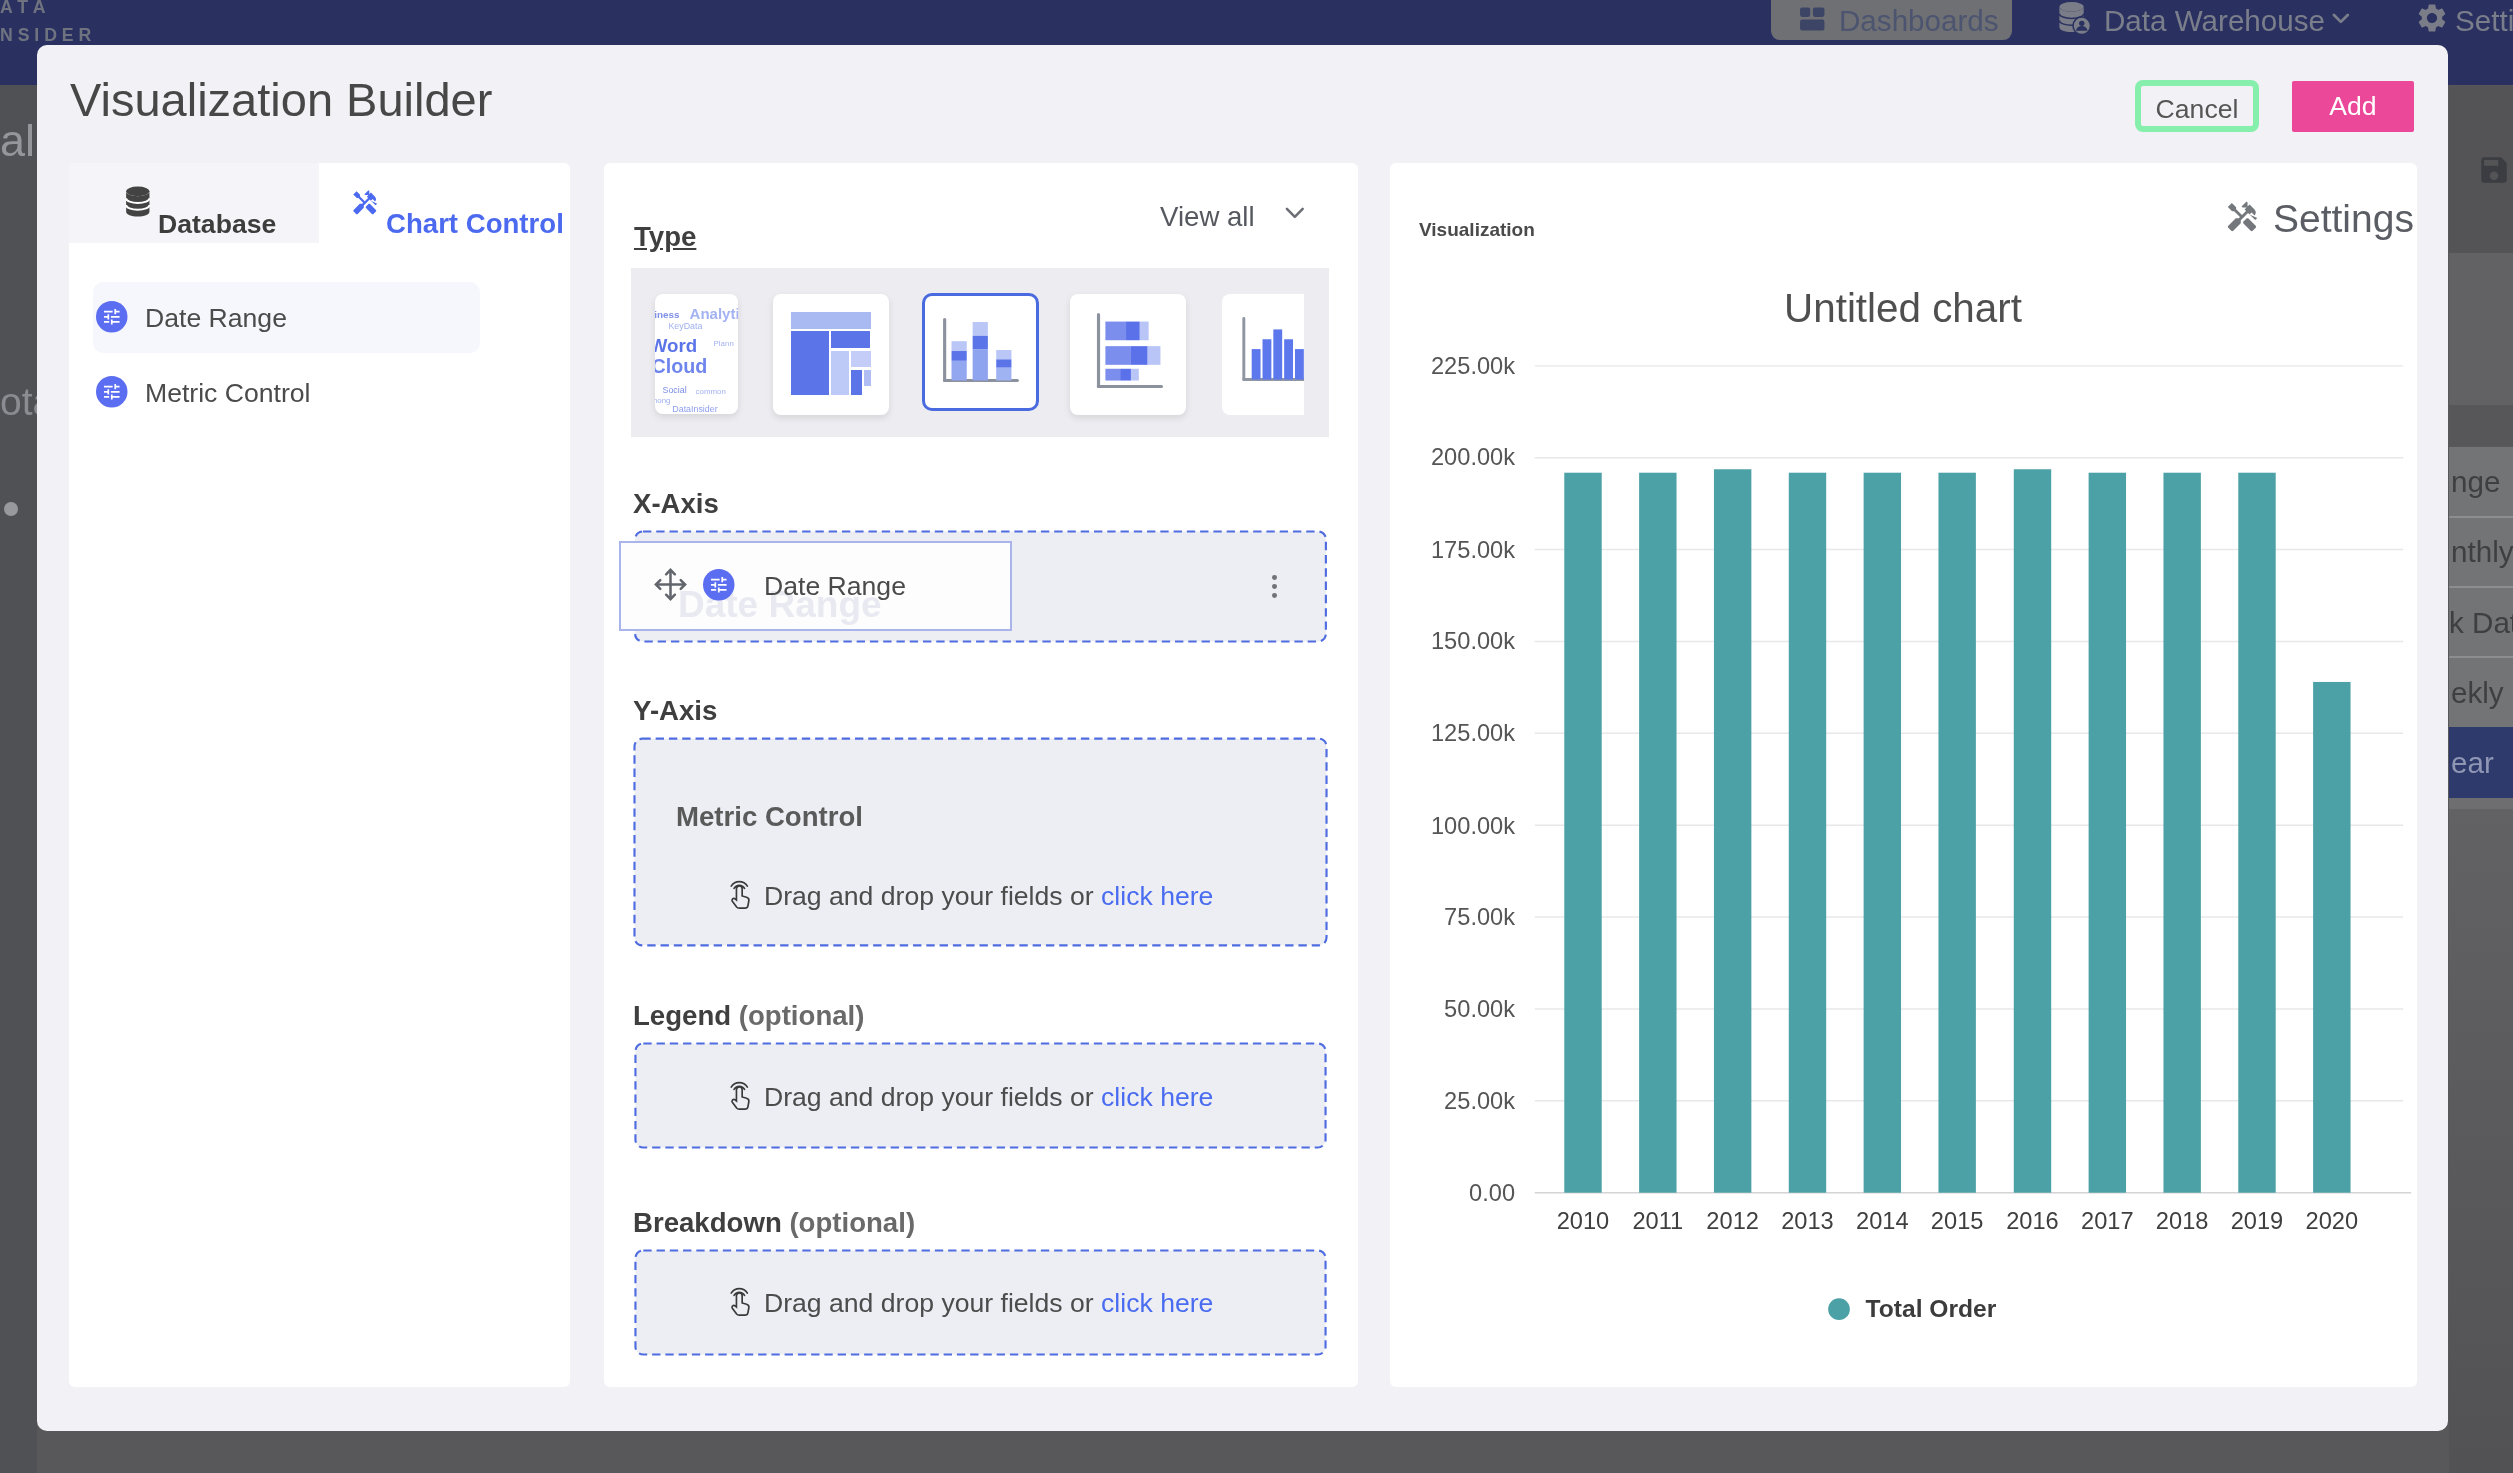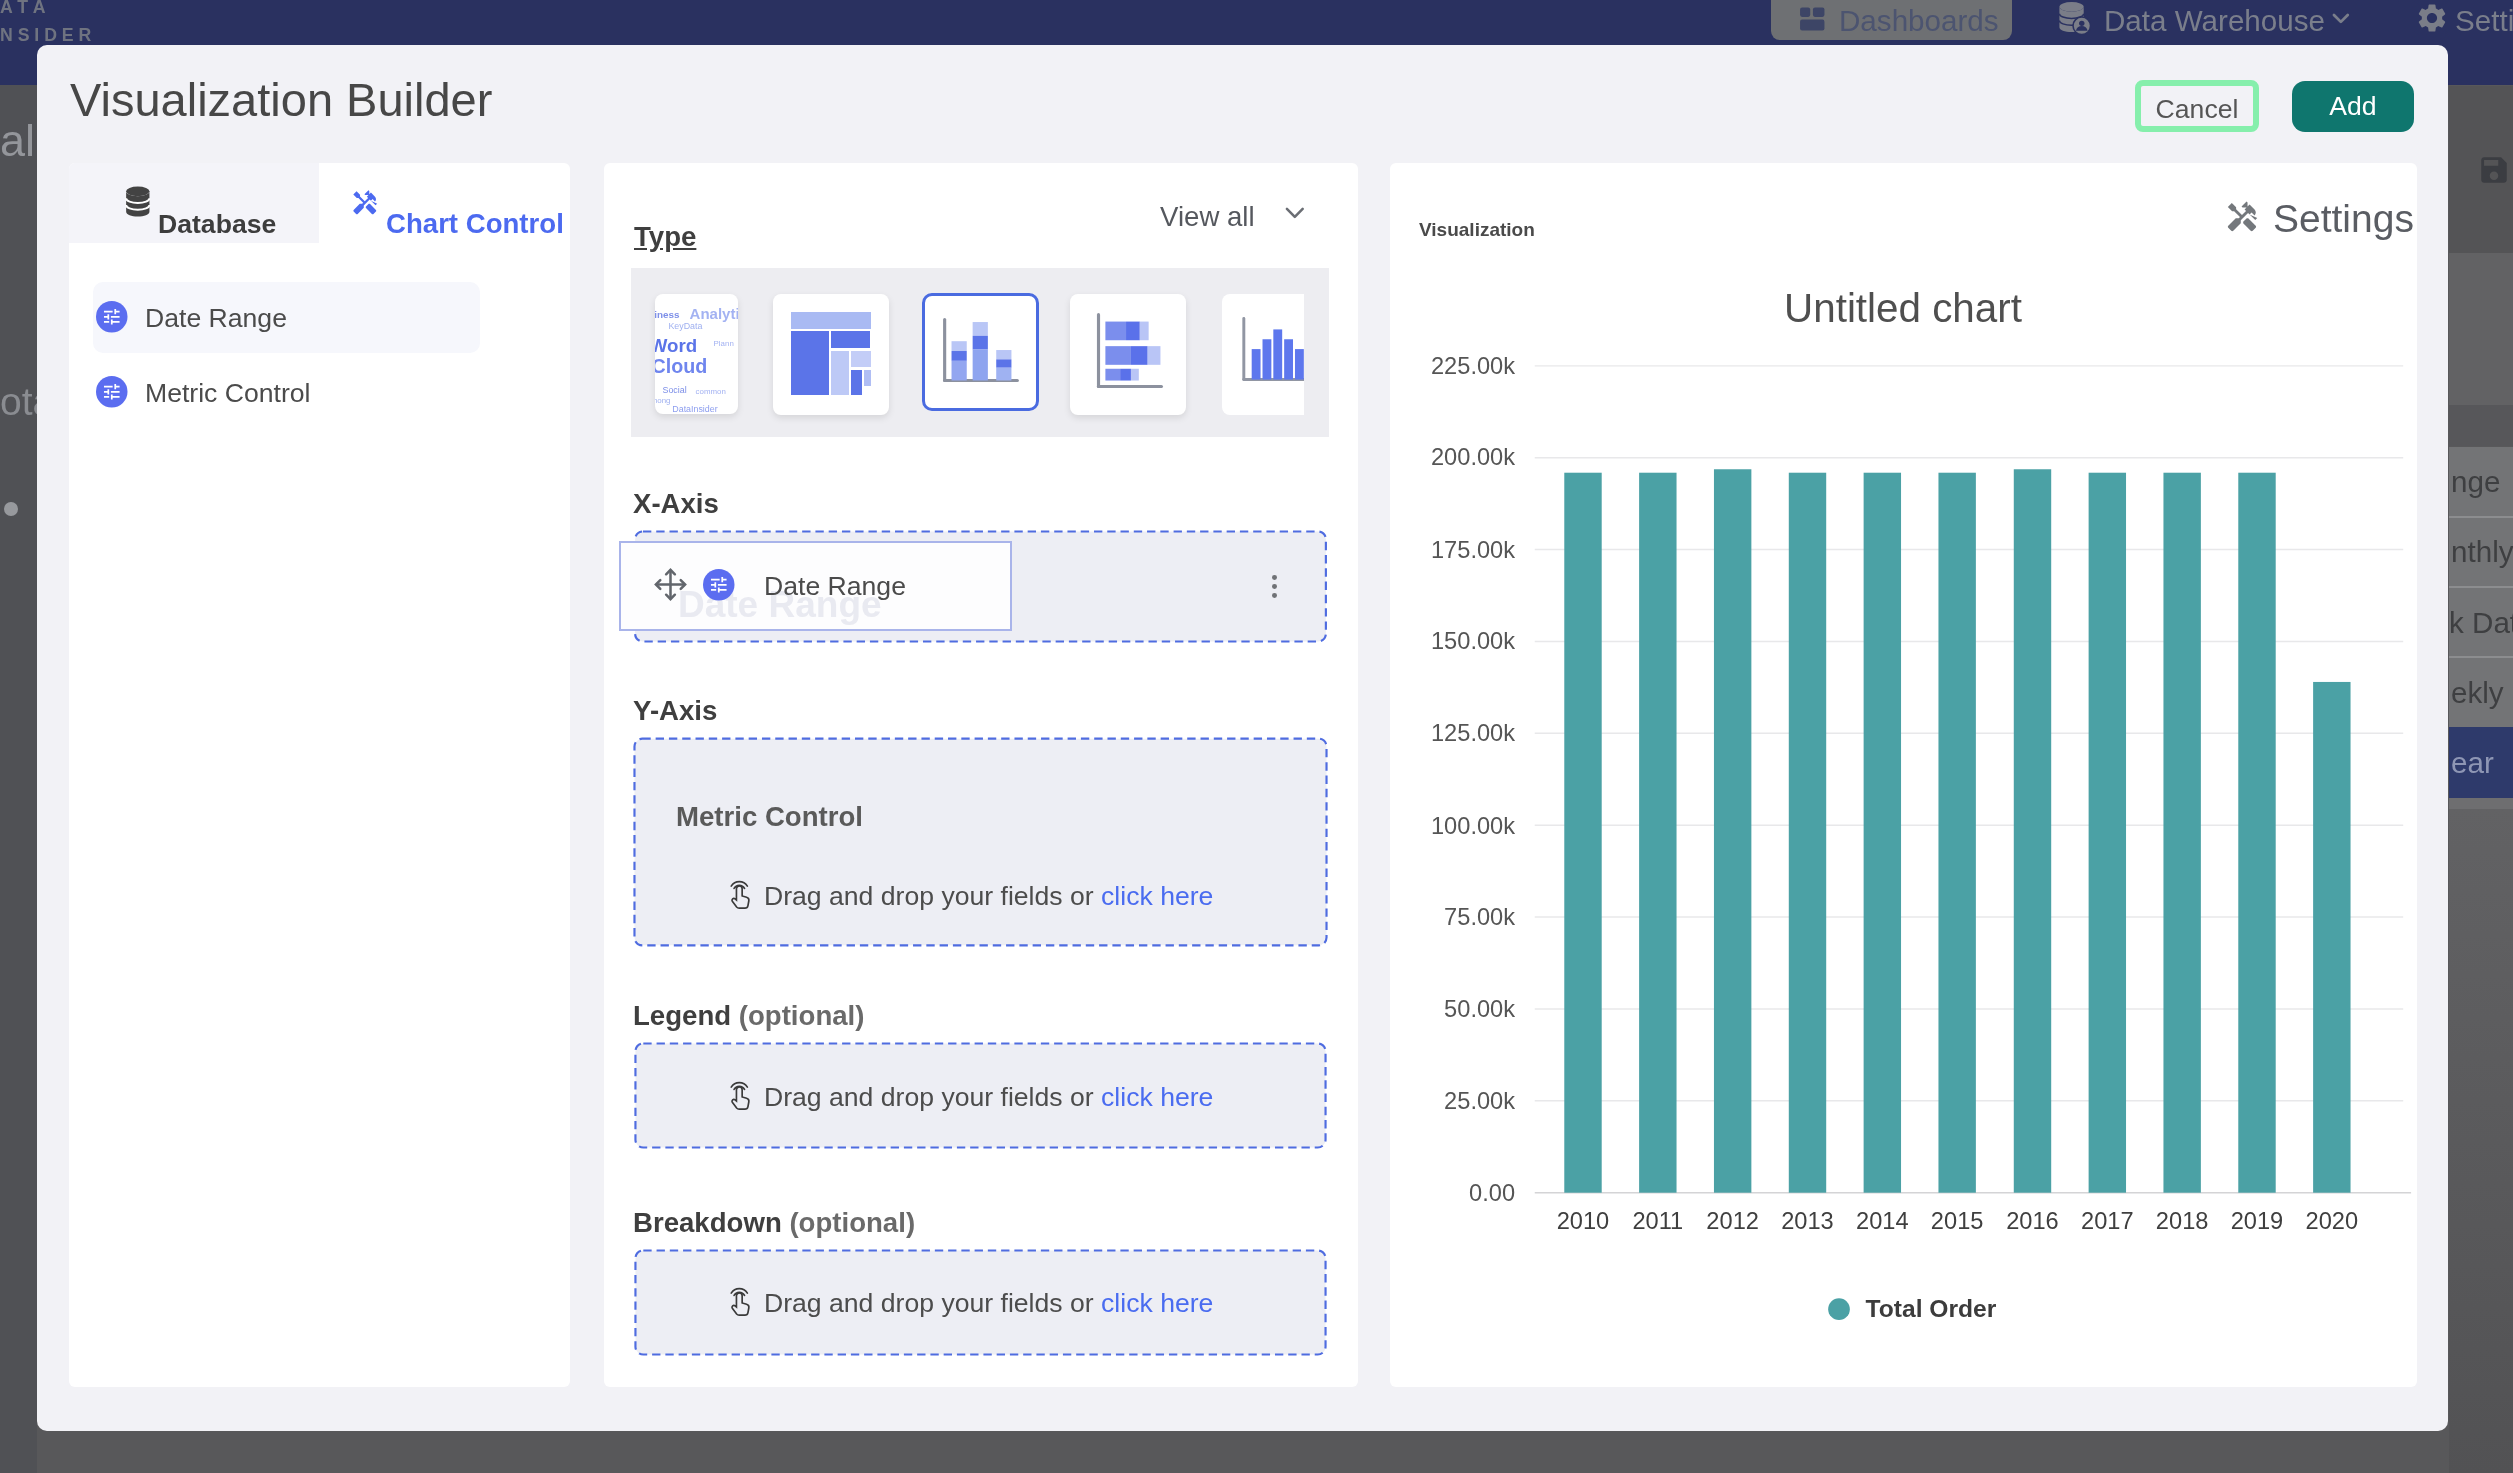--- a/index.html
+++ b/index.html
@@ -66,21 +66,21 @@
   <div class="abs" style="left:2px;top:590px;color:#3e3f41;font-size:29.6px;white-space:nowrap;">ekly</div>
   <div class="abs" style="left:0;top:641px;width:65px;height:71px;background:#2e3a6b;"></div>
   <div class="abs" style="left:2px;top:660px;color:#8e96b4;font-size:29.6px;white-space:nowrap;">ear</div>
   <div class="abs" style="left:0;top:712px;width:65px;height:10.8px;background:#6e6e70;"></div>
   <div class="abs" style="left:0;top:723px;width:65px;height:665px;background:linear-gradient(#626264,#525254);"></div>
 </div>
 
 <div class="abs" style="left:37px;top:45px;width:2411px;height:1386px;background:#f2f2f6;border-radius:9.9px;"></div>
 <div class="abs" style="left:70px;top:73px;color:#474747;font-size:47px;">Visualization Builder</div>
 <div class="abs" style="left:2135px;top:80px;width:124px;height:52px;border:6px solid #86efac;border-radius:7.9px;color:#555;font-size:26.6px;text-align:center;line-height:47px;">Cancel</div>
-<div class="abs" style="left:2292px;top:81px;width:122px;height:51px;background:#0f766e;border-radius:13px;color:#fff;font-size:26.6px;text-align:center;line-height:51px;">Add</div>
+<div class="abs" style="left:2292px;top:81px;width:122px;height:51px;background:#ec4899;border-radius:2px;color:#fff;font-size:26.6px;text-align:center;line-height:51px;">Add</div>
 
 <div class="abs" style="left:69px;top:163px;width:501px;height:1224px;background:#fff;border-radius:5.9px;"></div>
 <div class="abs" style="left:604px;top:163px;width:754px;height:1224px;background:#fff;border-radius:5.9px;"></div>
 <div class="abs" style="left:1390px;top:163px;width:1027px;height:1224px;background:#fff;border-radius:5.9px;"></div>
 
 <div class="abs" style="left:69px;top:163px;width:250px;height:80px;background:#f4f4f9;border-radius:5.9px 0 0 0;"></div>
 <svg class="abs" style="left:124px;top:186px;" width="27.6" height="33" viewBox="0 0 28 34">
   <g fill="#434343">
     <ellipse cx="14" cy="5.5" rx="12" ry="5"></ellipse>
     <path d="M2 5.5 v21 c0 2.8 5.4 5 12 5 s12 -2.2 12 -5 v-21 c0 2.8 -5.4 5 -12 5 S2 8.3 2 5.5 z"></path>

